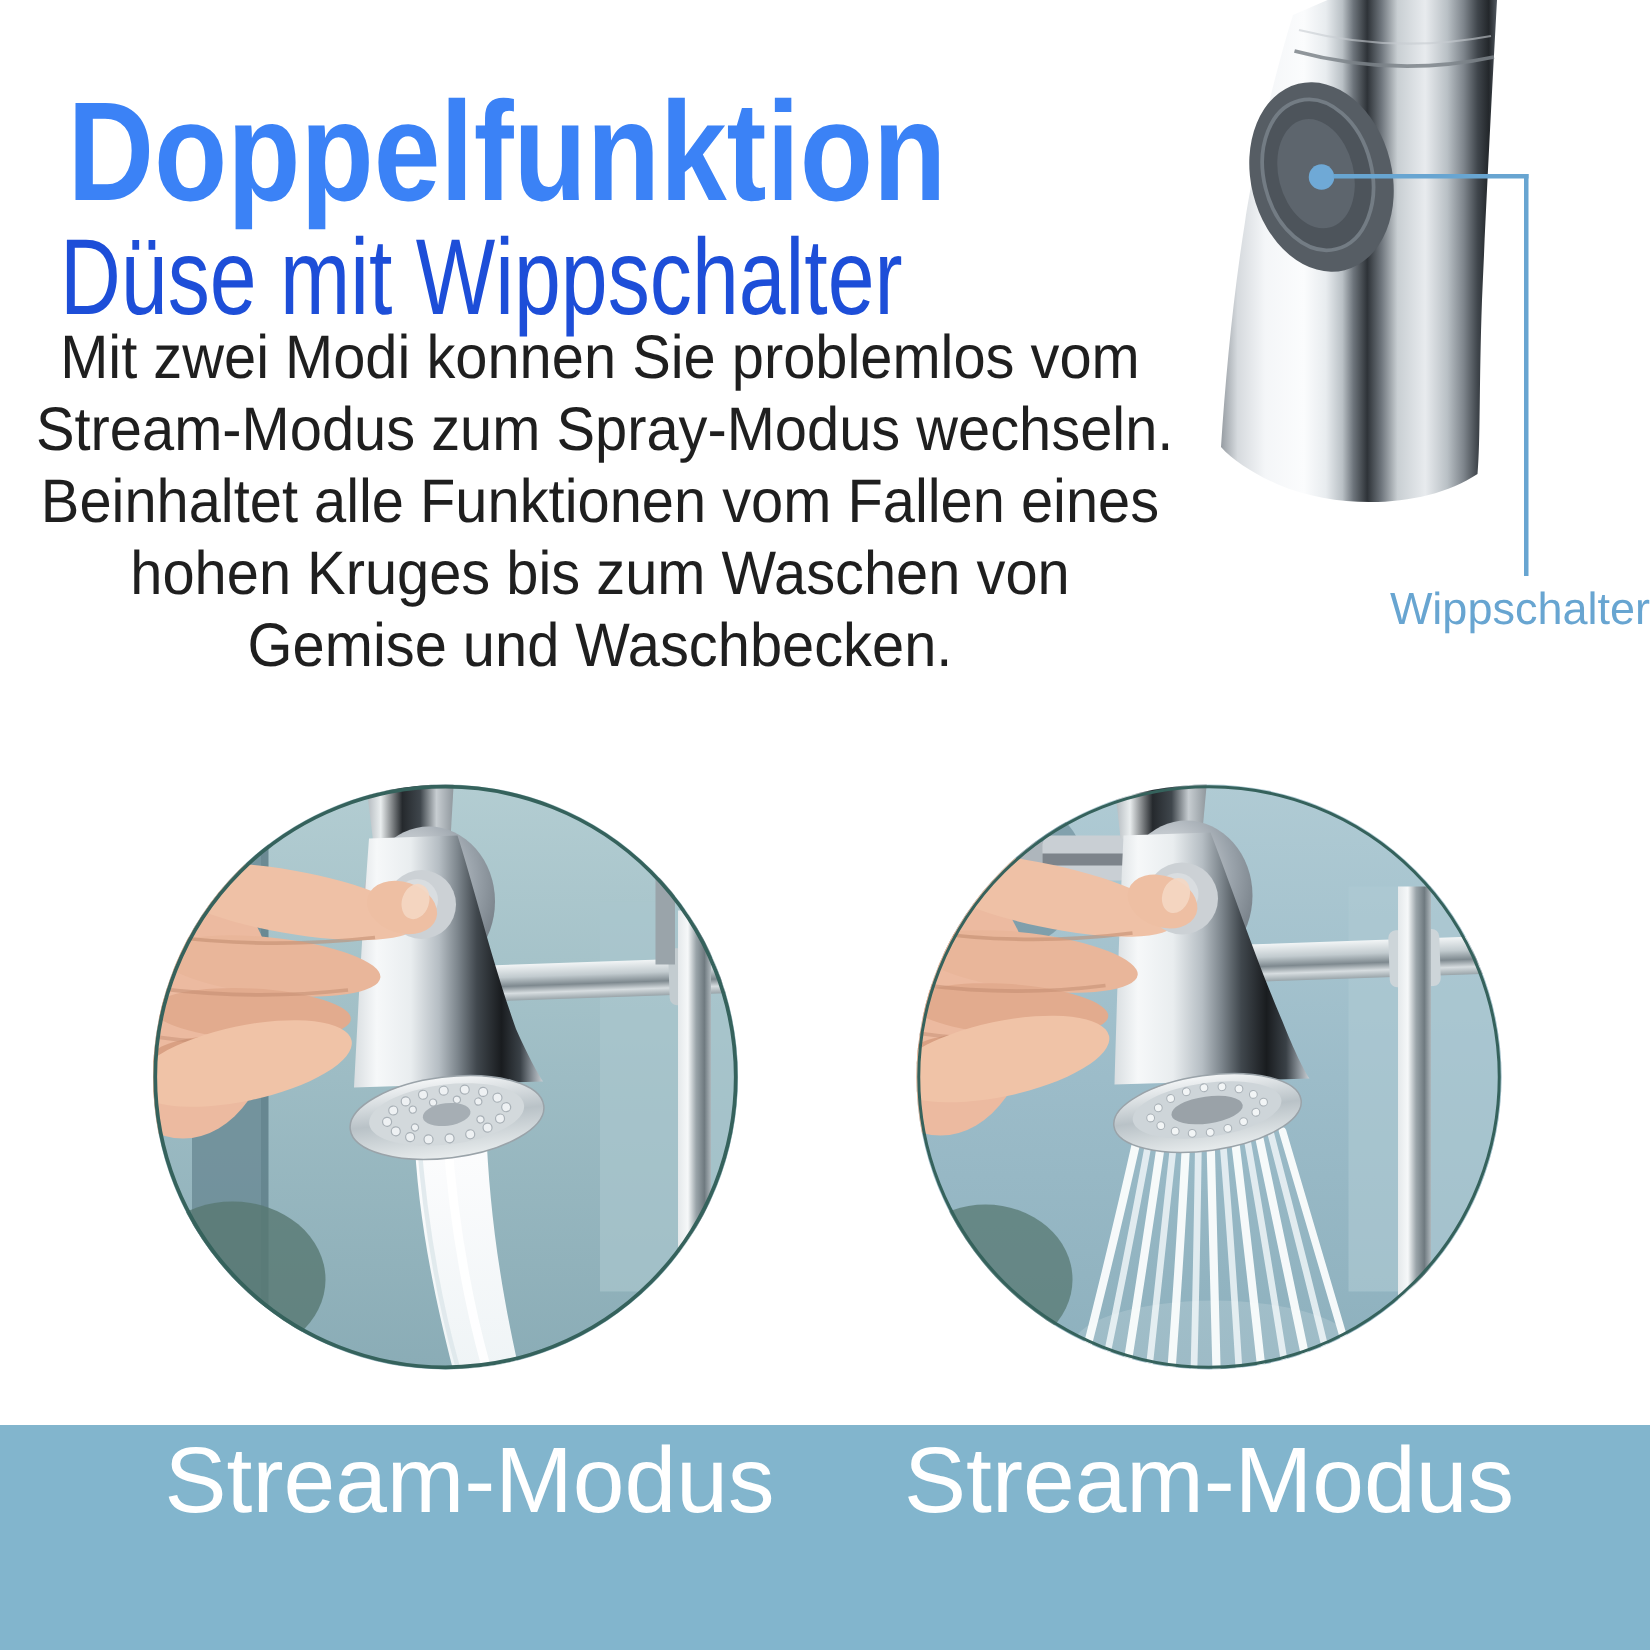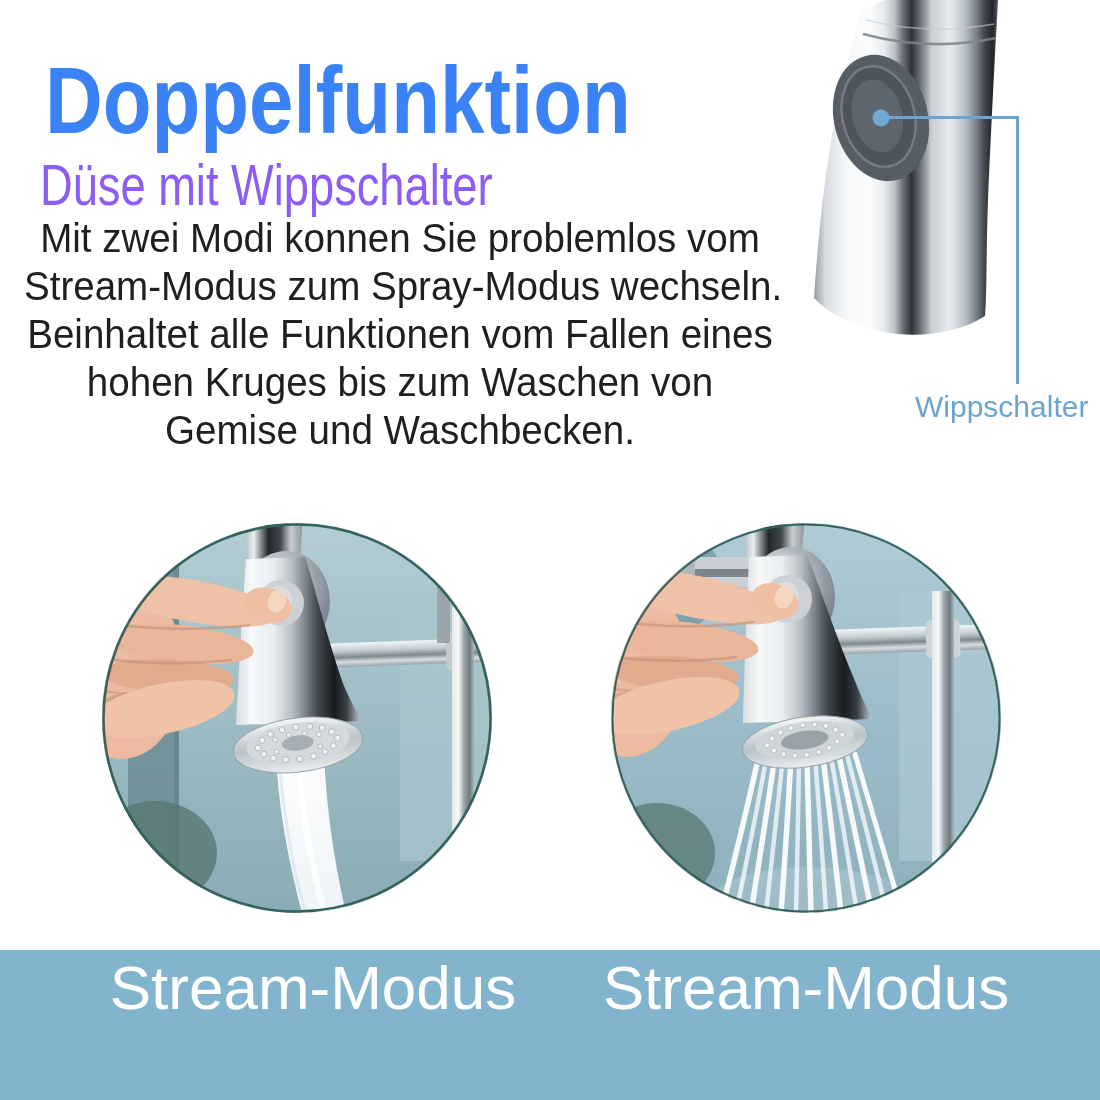--- a/index.html
+++ b/index.html
@@ -7,36 +7,36 @@
     position:relative;width:1100px;height:1100px;background:#ffffff;
     overflow:hidden;font-family:"Liberation Sans","DejaVu Sans",sans-serif;
   }
   
   .title{
     position:absolute;left:45px;top:54px;font-size:94px;line-height:94px;
     font-weight:600;color:#3b82f6;white-space:nowrap;
   }
   .title>span{display:inline-block;transform:scaleX(.85);transform-origin:0 50%;}
   .subtitle{
-    position:absolute;left:40px;top:146px;font-size:58px;line-height:78px;
-    font-weight:500;color:#8b5cf6;white-space:nowrap;text-align:center;
+    position:absolute;left:40px;top:146px;font-size:72px;line-height:78px;
+    font-weight:500;color:#1d4ed8;white-space:nowrap;text-align:center;
   }
   .subtitle>span{display:inline-block;transform:scaleX(.78);transform-origin:0 50%;}
   .description{
     position:absolute;left:0;top:214px;width:800px;text-align:center;
     font-size:41px;line-height:48px;font-weight:400;color:#1f1f1f;
     transform:scaleX(.94);transform-origin:50% 0;
   }
   .description .line{white-space:nowrap;}
   
   .hero{position:absolute;left:800px;top:0;width:300px;height:430px;}
   .callout-h{position:absolute;left:889px;top:116px;width:130px;height:3px;background:#68a5d1;}
   .callout-v{position:absolute;left:1016px;top:116px;width:3px;height:268px;background:#68a5d1;}
   .callout-label{
-    position:absolute;left:915px;top:391px;width:185px;text-align:left;
+    position:absolute;left:915px;top:391px;width:185px;text-align:right;
     font-size:30px;line-height:32px;color:#68a5d1;white-space:nowrap;
   }
   
   .photo{position:absolute;width:394px;height:394px;}
   .photo.left{left:100px;top:521px;}
   .photo.right{left:609px;top:521px;}
   
   .band{position:absolute;left:0;top:950px;width:1100px;height:150px;background:#82b5cd;}
   .band .mode-label{
     position:absolute;top:7px;transform:translateX(-50%);

